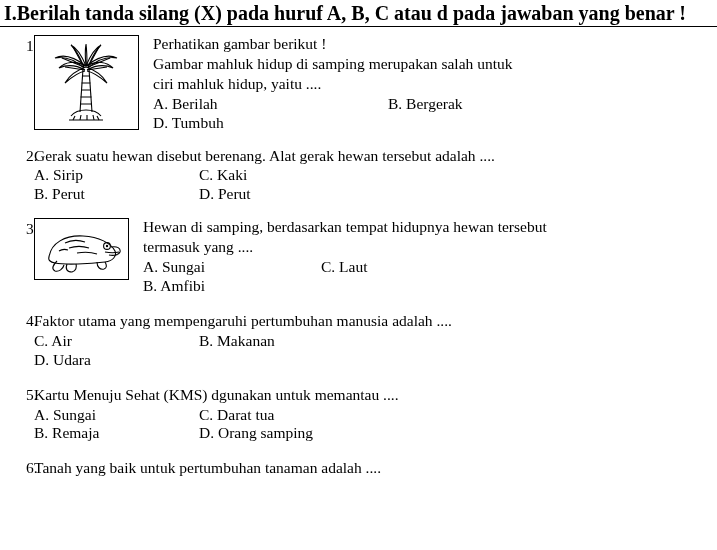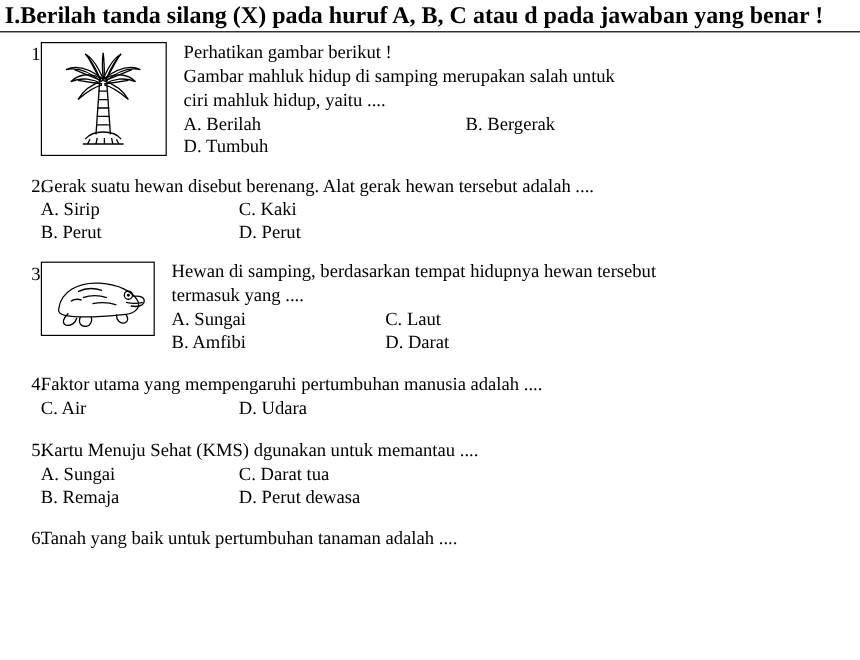--- a/index.html
+++ b/index.html
@@ -201,47 +201,47 @@
               </g>
             </svg>
           </div>
           <div class="q-text">
             <div class="stem">Hewan di samping, berdasarkan tempat hidupnya hewan tersebut</div>
             <div class="stem">termasuk yang ....</div>
             <div class="options narrow">
               <div class="opt">A. Sungai</div>
               <div class="opt">C. Laut</div>
               <div class="opt">B. Amfibi</div>
-              <div class="opt">D. Darat</div>
             </div>
           </div>
         </div>
       </div>
     </div>
 
     <div class="q q4">
       <div class="q-num">4.</div>
       <div class="q-body">
         <div class="stem">Faktor utama yang mempengaruhi pertumbuhan manusia adalah ....</div>
         <div class="options mid">
           <div class="opt">C. Air</div>
+          <div class="opt">B. Makanan</div>
           <div class="opt">D. Udara</div>
         </div>
       </div>
     </div>
 
     <div class="q q5">
       <div class="q-num">5.</div>
       <div class="q-body">
         <div class="stem">Kartu Menuju Sehat (KMS) dgunakan untuk memantau ....</div>
         <div class="options mid">
           <div class="opt">A. Sungai</div>
           <div class="opt">C. Darat tua</div>
           <div class="opt">B. Remaja</div>
-          <div class="opt">D. Perut dewasa</div>
+          <div class="opt">D. Orang samping</div>
         </div>
       </div>
     </div>
 
     <div class="q q6">
       <div class="q-num">6.</div>
       <div class="q-body">
         <div class="stem">Tanah yang baik untuk pertumbuhan tanaman  adalah ....</div>
       </div>
     </div>

